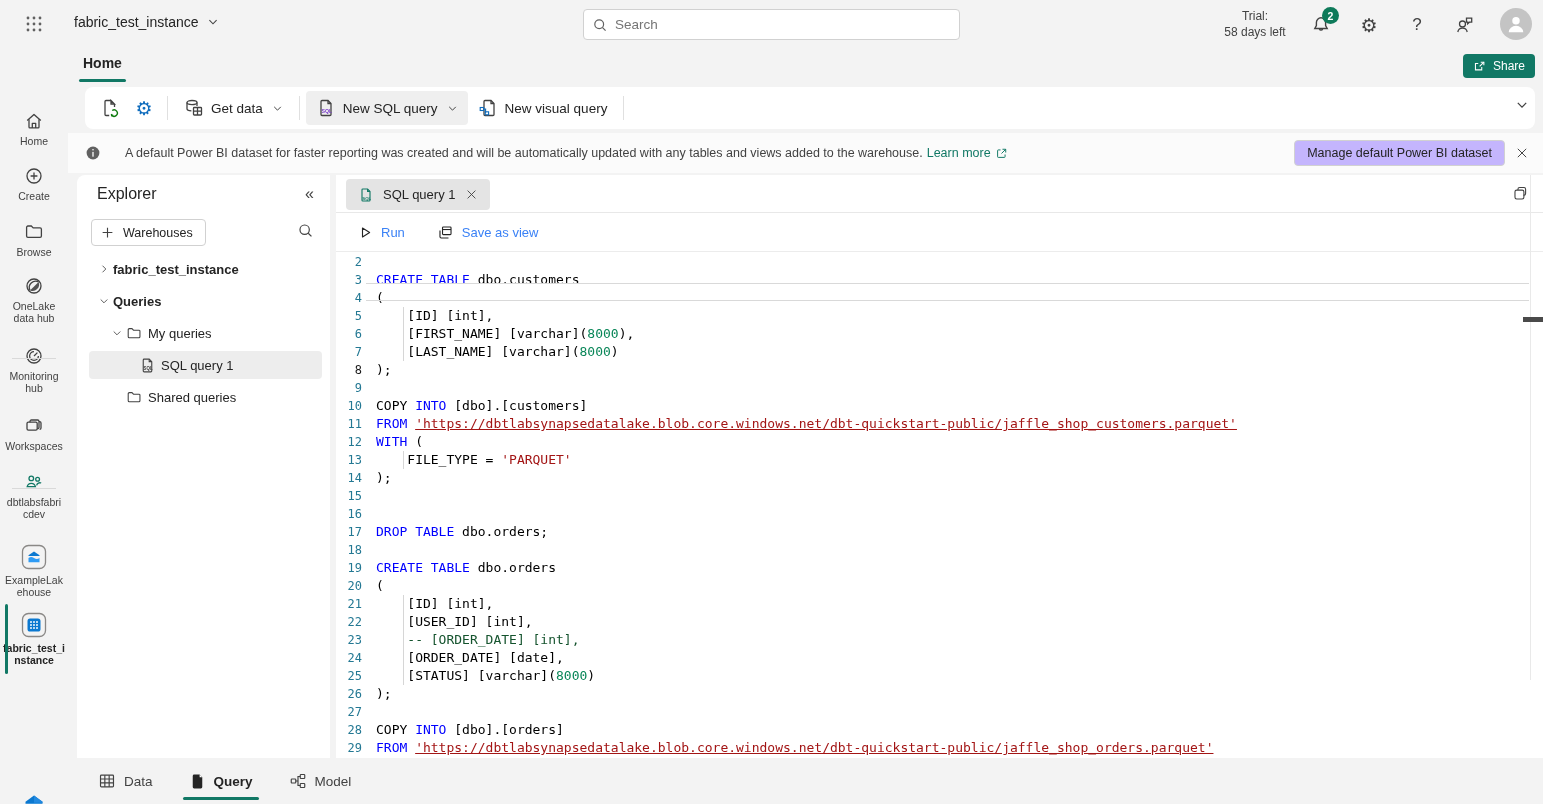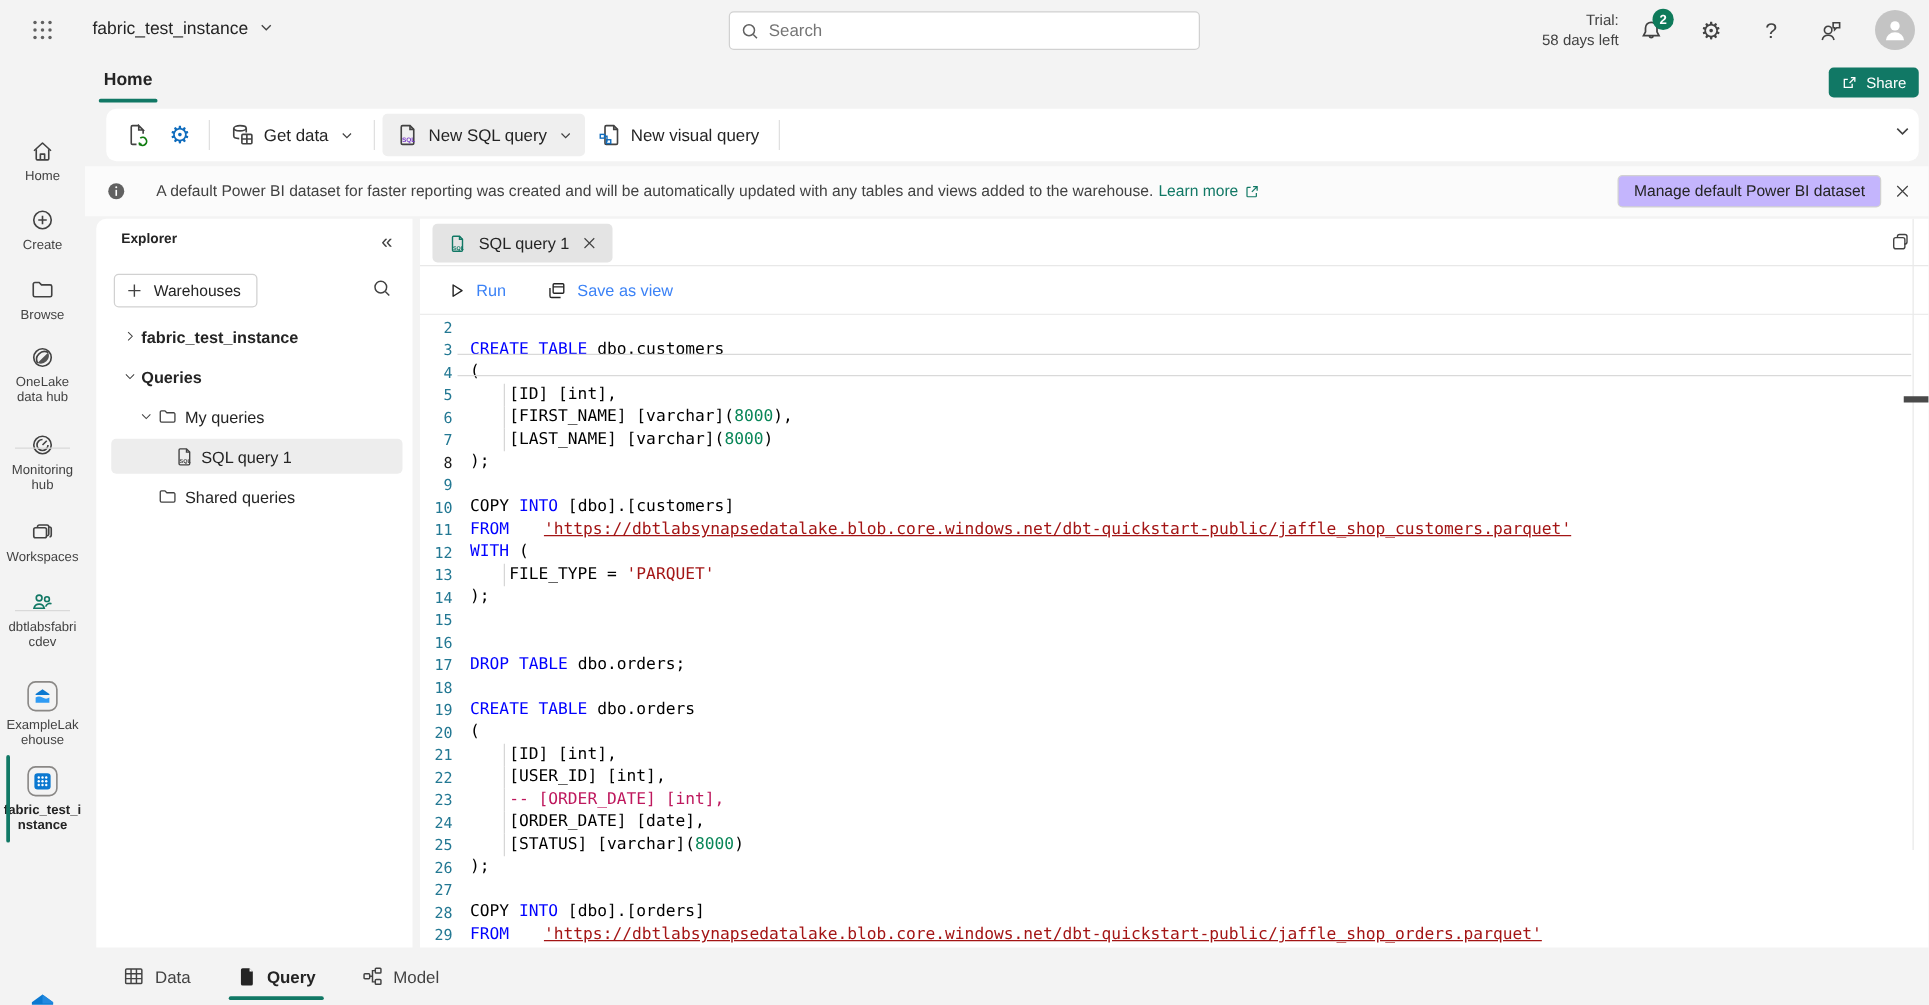--- a/index.html
+++ b/index.html
@@ -7,21 +7,21 @@
   body { font-family:"Liberation Sans", sans-serif; background:#f3f3f3; color:#242424; overflow:hidden; }
   #app { position:relative; width:1543px; height:804px; background:#f3f3f3; }
   svg { display:block; }
 
   
   .topbar { position:absolute; left:0; top:0; width:1543px; height:48px; display:flex; align-items:center; }
   .waffle { position:absolute; left:14px; top:5px; width:40px; height:38px; display:flex; align-items:center; justify-content:center; cursor:pointer; }
   .ws-switcher { position:absolute; left:74px; top:14px; display:flex; align-items:center; gap:8px; font-size:14px; color:#242424; cursor:pointer; }
   .searchbox { position:absolute; left:583px; top:9px; width:377px; height:31px; background:#fff; border:1px solid #d1d1d1; border-radius:4px; display:flex; align-items:center; padding:0 8px; gap:7px; }
   .searchbox input { border:none; outline:none; flex:1; font-size:13.5px; font-family:"Liberation Sans", sans-serif; color:#424242; background:transparent; }
-  .trial { position:absolute; left:1215px; top:8px; width:80px; font-size:12px; line-height:16px; color:#424242; text-align:right; }
+  .trial { position:absolute; left:1215px; top:8px; width:80px; font-size:12px; line-height:16px; color:#424242; text-align:center; }
   .tb-ico { position:absolute; top:12px; width:26px; height:26px; display:flex; align-items:center; justify-content:center; color:#424242; cursor:pointer; }
   .badge { position:absolute; left:1322px; top:7px; min-width:17px; height:17px; border-radius:9px; background:#0e7a5a; color:#fff; font-size:10.5px; display:flex; align-items:center; justify-content:center; font-weight:bold; }
   .avatar { position:absolute; left:1500px; top:8px; width:32px; height:32px; border-radius:50%; background:#c4c4c4; display:flex; align-items:center; justify-content:center; cursor:pointer; }
 
   
   .tabrow { position:absolute; left:68px; top:48px; width:1475px; height:36px; }
   .home-tab { position:absolute; left:15px; top:7px; font-size:14px; font-weight:bold; color:#242424; cursor:pointer; }
   .home-underline { position:absolute; left:11px; top:31px; width:47px; height:3px; background:#117865; border-radius:2px; }
   .share-btn { position:absolute; right:8px; top:6px; height:24px; background:#117865; color:#fff; border:none; border-radius:4px; font-size:12px; display:flex; align-items:center; gap:6px; padding:0 10px; font-family:"Liberation Sans", sans-serif; cursor:pointer; }
 
@@ -44,21 +44,21 @@
   
   .rail { position:absolute; left:0; top:48px; width:68px; height:756px; }
   .rail-item { position:absolute; left:0; width:68px; display:flex; flex-direction:column; align-items:center; gap:4px; color:#424242; cursor:pointer; }
   .rail-item .lbl { font-size:10.5px; line-height:12px; text-align:center; color:#424242; }
   .rail-item.active .lbl { font-weight:bold; color:#242424; }
   .rail-bar { position:absolute; left:5px; width:3px; border-radius:2px; background:#117865; }
   .rail-div { position:absolute; left:12px; width:44px; height:1px; background:#d9d9d9; }
 
   
   .explorer { position:absolute; left:77px; top:175px; width:253px; height:583px; background:#fff; border-radius:8px 0 0 0; }
-  .exp-title { position:absolute; left:20px; top:10px; font-size:11px; font-weight:bold; color:#242424; }
+  .exp-title { position:absolute; left:20px; top:10px; font-size:16px; font-weight:normal; color:#242424; }
   .exp-collapse { position:absolute; right:16px; top:10px; font-size:16px; color:#424242; cursor:pointer; }
   .wh-btn { position:absolute; left:14px; top:44px; height:27px; border:1px solid #d1d1d1; border-radius:4px; background:#fff; display:flex; align-items:center; gap:8px; padding:0 12px 0 8px; font-size:12.5px; color:#242424; font-family:"Liberation Sans", sans-serif; cursor:pointer; }
   .exp-search { position:absolute; right:16px; top:47px; color:#424242; cursor:pointer; }
   .tree { position:absolute; left:0; top:80px; width:253px; }
   .tree-row { height:28px; margin:0 8px 4px 12px; width:233px; display:flex; align-items:center; border-radius:4px; font-size:13px; color:#242424; cursor:pointer; }
   .tree-row.sel { background:#ededed; }
   .tree-row.bold { font-weight:bold; }
   .tree-chev { width:18px; display:flex; justify-content:center; color:#424242; flex:0 0 18px; }
   .tree-ico { width:22px; display:flex; color:#424242; flex:0 0 22px; }
 
@@ -70,21 +70,21 @@
   .copy-ico { position:absolute; right:14px; top:10px; color:#424242; cursor:pointer; }
   .edtoolbar { position:absolute; left:0; top:39px; width:1207px; height:38px; border-bottom:1px solid #ececec; display:flex; align-items:center; }
   .ed-btn { display:flex; align-items:center; gap:8px; font-size:13px; color:#3b82f6; cursor:pointer; margin-left:14px; padding:5px 8px; border-radius:4px; }
 
   
   .code { position:absolute; left:0; top:78px; width:1207px; height:505px; font-family:"DejaVu Sans Mono","Liberation Mono",monospace; font-size:13px; line-height:18px; }
   .cline { position:relative; display:flex; height:18px; white-space:pre; }
   .ln { width:26px; flex:0 0 26px; text-align:right; color:#237893; font-size:12px; }
   .ct { padding-left:14px; }
   .kw { color:#0000ff; } .pl { color:#000000; } .str { color:#a31515; }
-  .stru { color:#a31515; text-decoration:underline;margin-left:20px; } .com { color:#be185d; } .num { color:#098658; }
+  .stru { color:#a31515; text-decoration:underline; } .com { color:#14532d; } .num { color:#098658; }
   .cline.indent::before { content:""; position:absolute; left:67px; top:0; height:18px; border-left:1px solid #d6d6d6; }
   .curline-box { position:absolute; left:30px; right:14px; top:108px; height:18px; border-top:1px solid #d9d9d9; border-bottom:1px solid #d9d9d9; pointer-events:none; }
   .code-right-rule { position:absolute; left:1194px; top:0; height:505px; border-left:1px solid #e9e9e9; }
   .scroll-dash { position:absolute; left:1187px; top:142px; width:20px; height:5px; background:#4a4a4a; }
 
   
   .bottombar { position:absolute; left:68px; top:758px; width:1475px; height:46px; display:flex; align-items:center; }
   .bt-item { display:flex; align-items:center; gap:8px; font-size:13.5px; color:#424242; cursor:pointer; position:relative; height:46px; padding:0 6px; margin-left:24px; }
   .bt-item.active { color:#242424; font-weight:bold; }
   .bt-item.active::after { content:""; position:absolute; left:0; right:0; bottom:4px; height:3px; background:#117865; border-radius:2px; }

